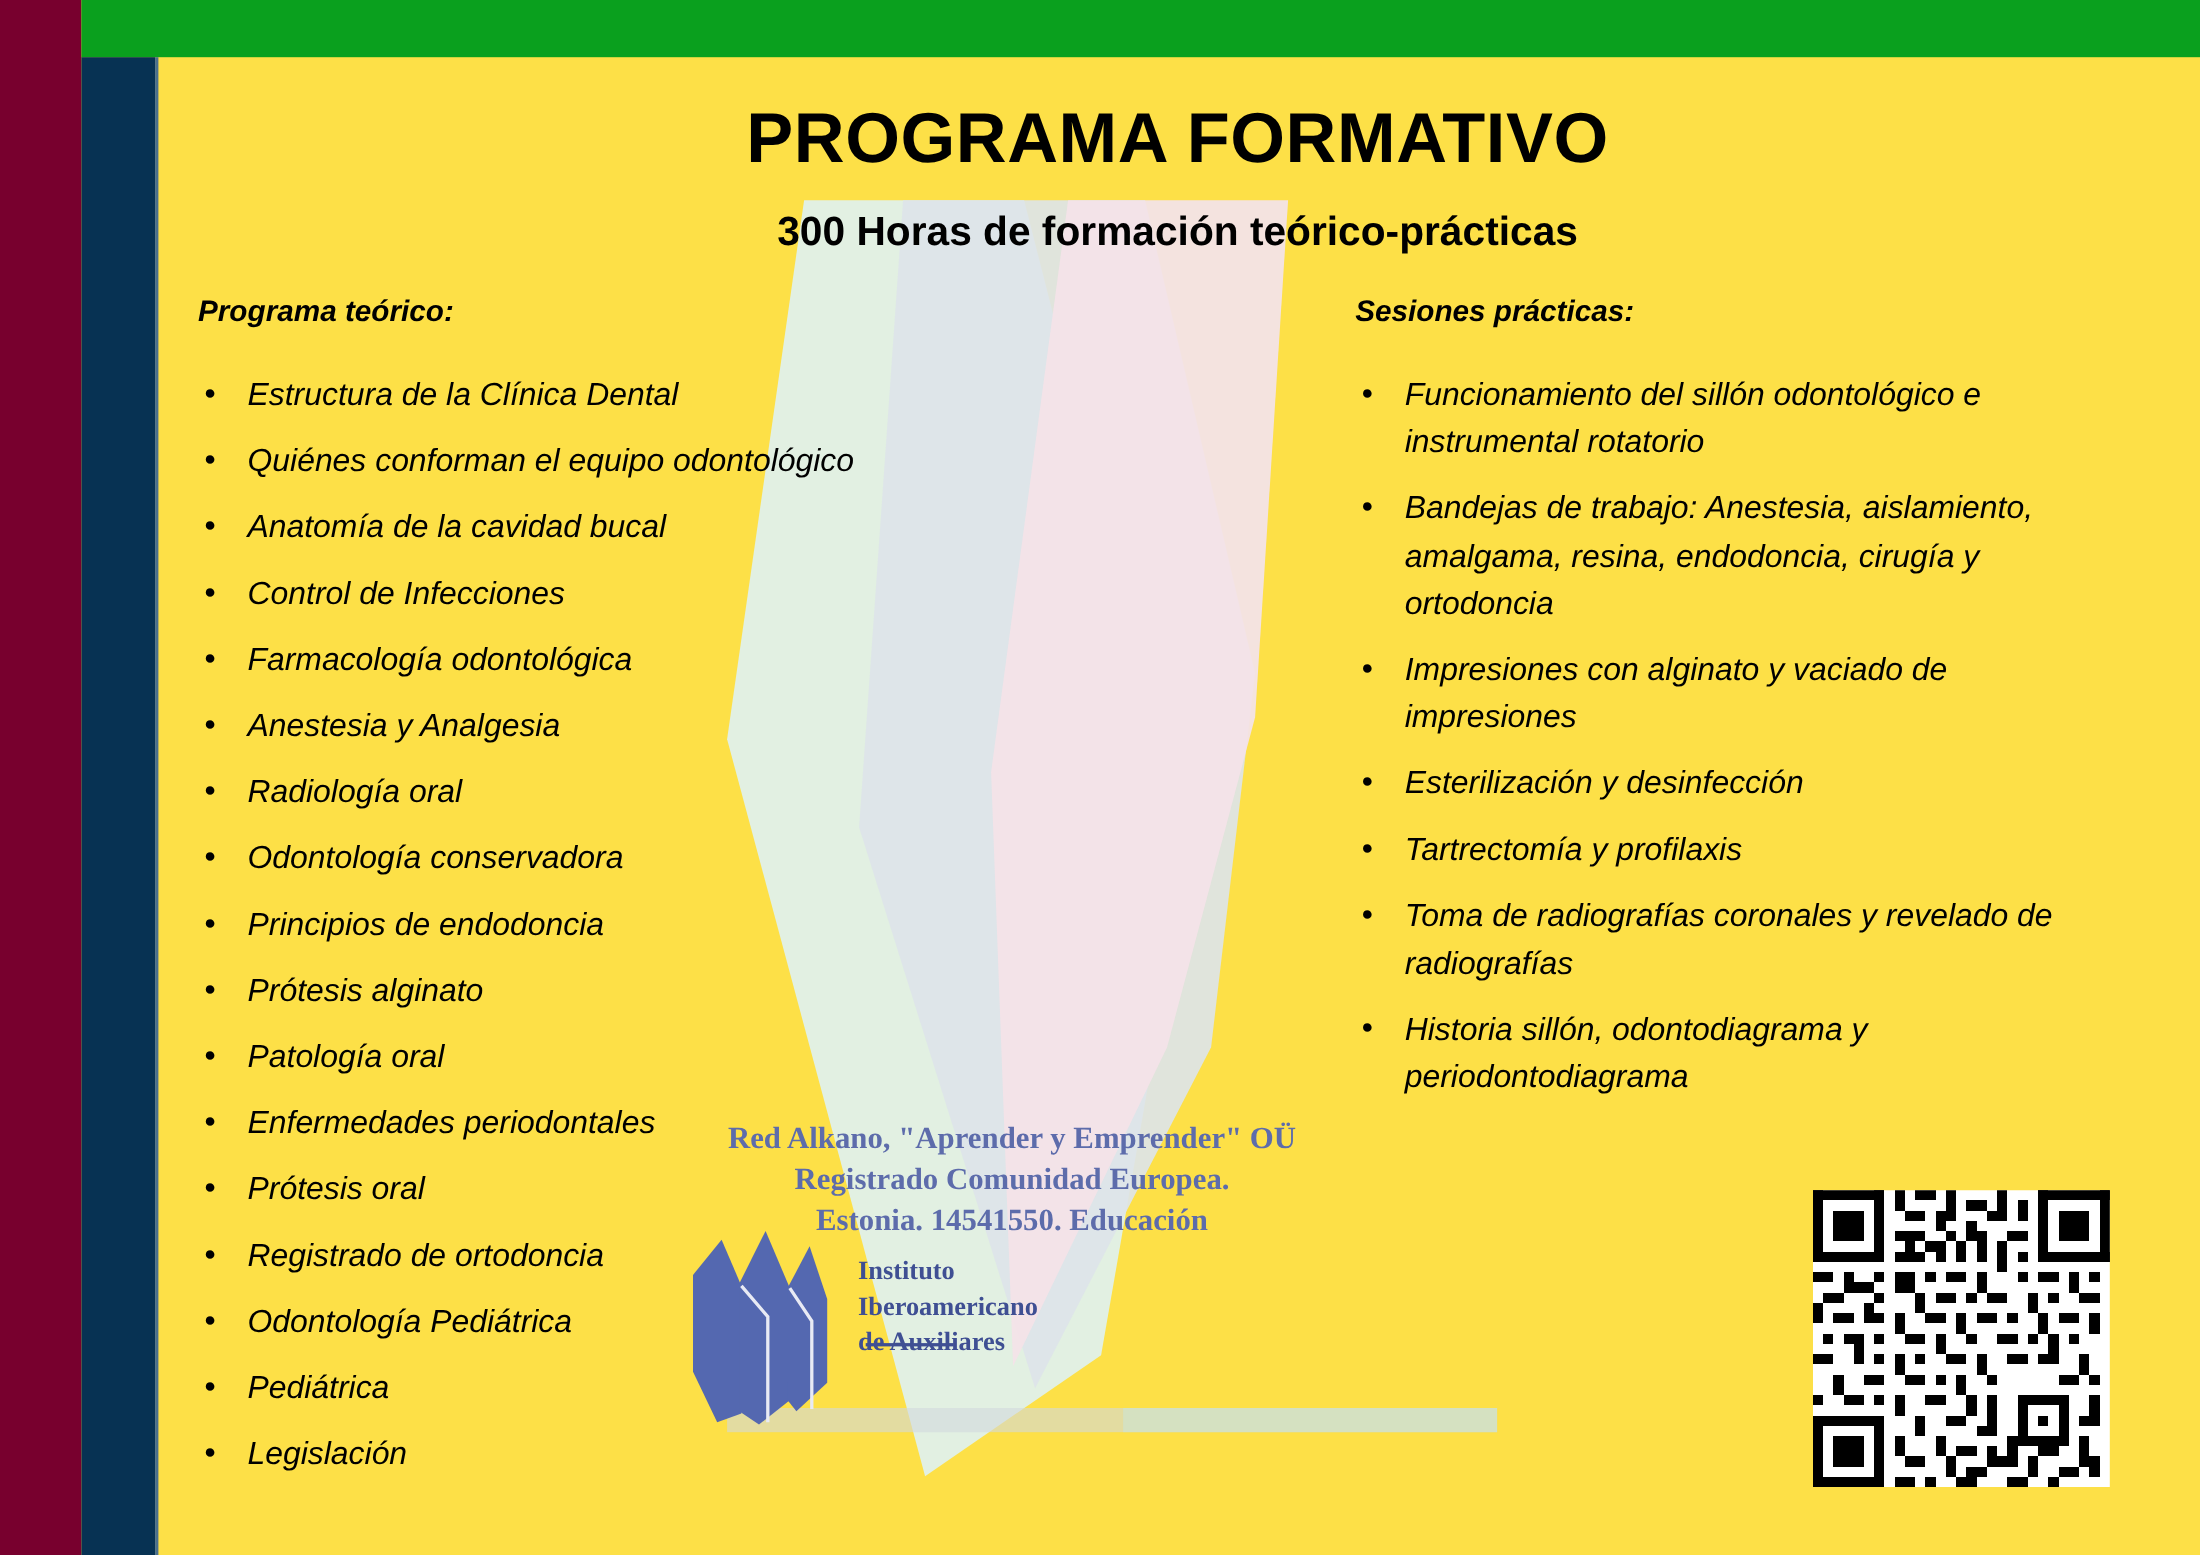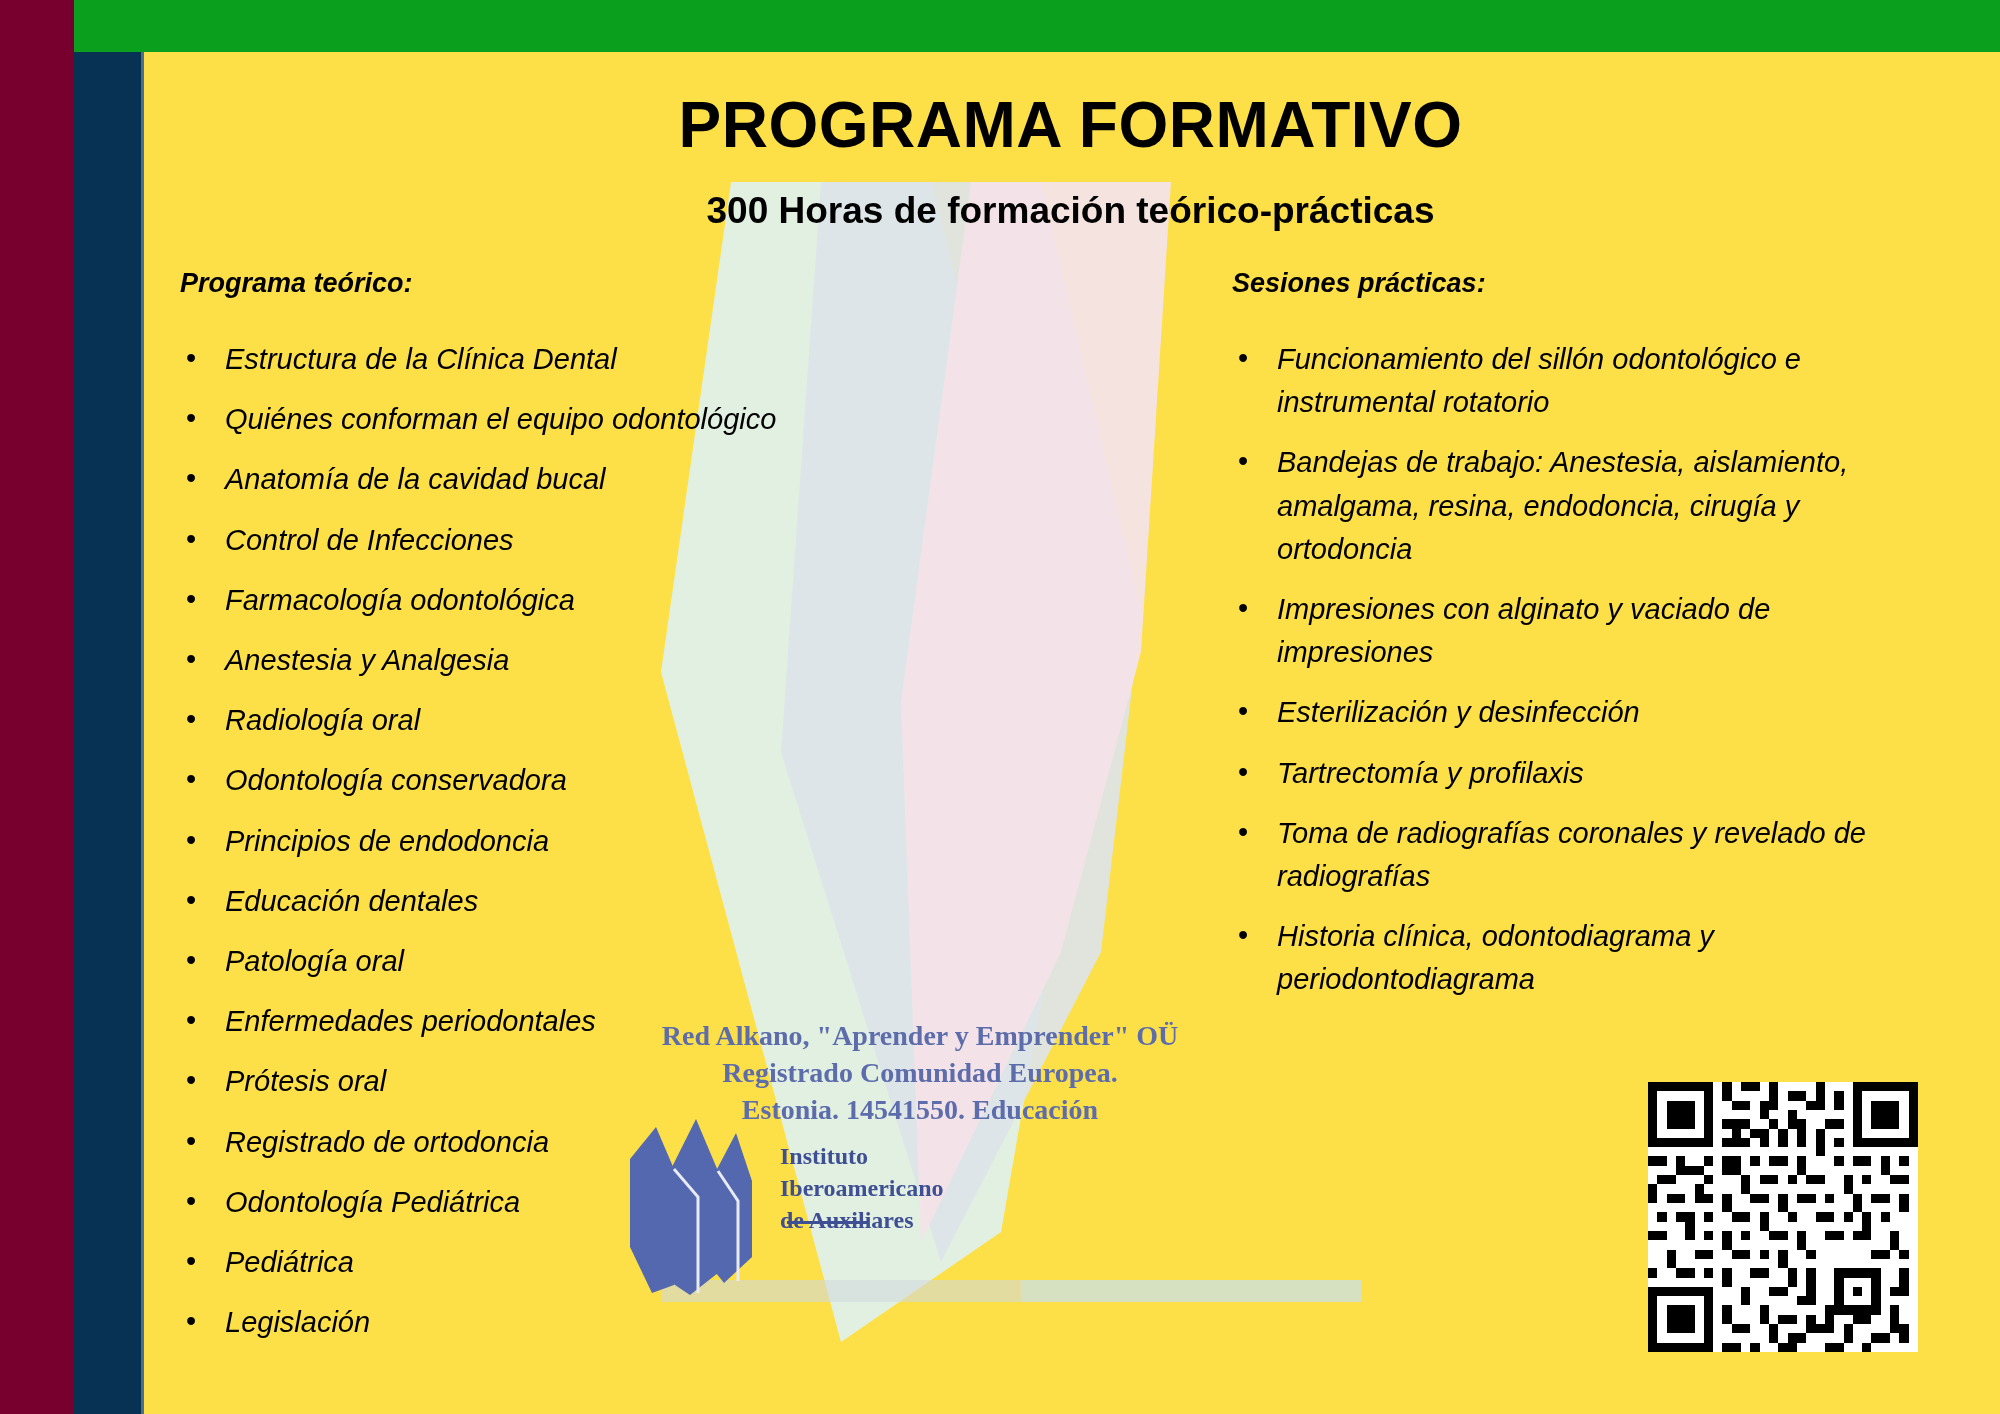--- a/index.html
+++ b/index.html
@@ -199,41 +199,41 @@
     <ul class="items">
       <li>Estructura de la Clínica Dental</li>
       <li>Quiénes conforman el equipo odontológico</li>
       <li>Anatomía de la cavidad bucal</li>
       <li>Control de Infecciones</li>
       <li>Farmacología odontológica</li>
       <li>Anestesia y Analgesia</li>
       <li>Radiología oral</li>
       <li>Odontología conservadora</li>
       <li>Principios de endodoncia</li>
-      <li>Educación dentales</li>
+      <li>Prótesis alginato</li>
       <li>Patología oral</li>
       <li>Enfermedades periodontales</li>
       <li>Prótesis oral</li>
       <li>Registrado de ortodoncia</li>
       <li>Odontología Pediátrica</li>
       <li>Pediátrica</li>
       <li>Legislación</li>
     </ul>
   </div>
 
   <div class="col col-right">
     <div class="col-heading">Sesiones prácticas:</div>
     <ul class="items">
       <li>Funcionamiento del sillón odontológico e instrumental rotatorio</li>
       <li>Bandejas de trabajo: Anestesia, aislamiento, amalgama, resina, endodoncia, cirugía y ortodoncia</li>
       <li>Impresiones con alginato y vaciado de impresiones</li>
       <li>Esterilización y desinfección</li>
       <li>Tartrectomía y profilaxis</li>
       <li>Toma de radiografías coronales y revelado de radiografías</li>
-      <li>Historia clínica, odontodiagrama y periodontodiagrama</li>
+      <li>Historia sillón, odontodiagrama y periodontodiagrama</li>
     </ul>
   </div>
 
   <div class="logo-block">
     <div class="logo-lines">
       <div class="logo-line">Red Alkano, "Aprender y Emprender" OÜ</div>
       <div class="logo-line">Registrado Comunidad Europea.</div>
       <div class="logo-line">Estonia. 14541550. Educación</div>
     </div>
 

